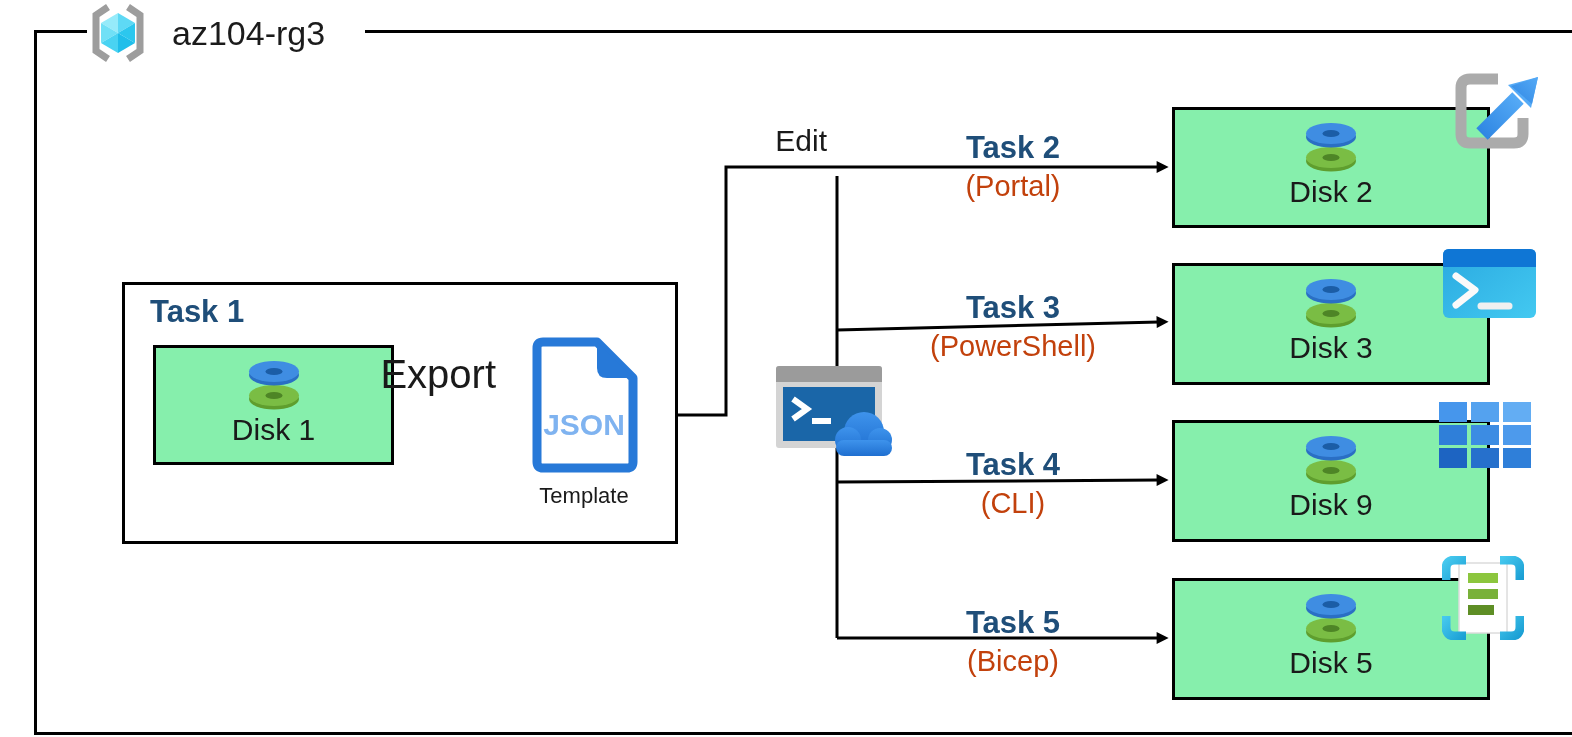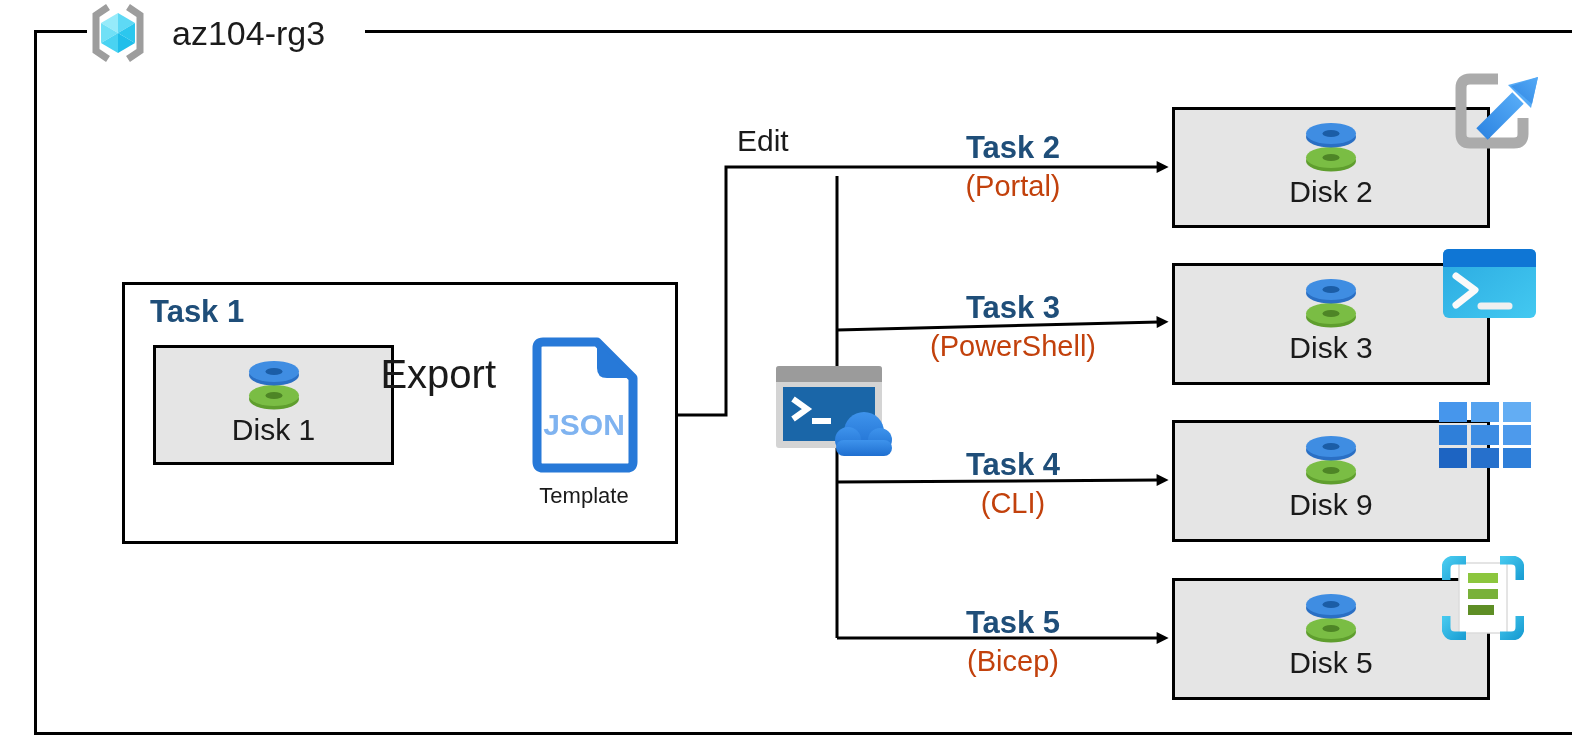--- a/index.html
+++ b/index.html
@@ -15,35 +15,35 @@
   .rg-title{position:absolute;left:140px;top:14px;font-size:34px;color:#1b1b1b;z-index:3;white-space:nowrap;}
 
   
   .connectors{position:absolute;left:0;top:0;z-index:1;}
 
   
   .task1-box{position:absolute;left:90px;top:282px;width:556px;height:262px;
     border:3px solid #000;box-sizing:border-box;background:#fff;z-index:2;}
   .task1-title{position:absolute;left:118px;top:294px;font-size:31px;font-weight:bold;color:#1F4E79;z-index:3;}
 
-  .disk-box{position:absolute;background:#e5e5e5;border:3px solid #000;box-sizing:border-box;
+  .disk-box{position:absolute;background:#86efac;border:3px solid #000;box-sizing:border-box;
     display:flex;flex-direction:column;align-items:center;justify-content:flex-start;
     padding-top:11px;z-index:3;}
   .disk-box .disk-label{font-size:30px;color:#1a1a1a;margin-top:2px;}
   .disk1{left:121px;top:345px;width:241px;height:120px;}
   .disk2{left:1140px;top:107px;width:318px;height:121px;z-index:2;}
   .disk3{left:1140px;top:263px;width:318px;height:122px;z-index:2;}
   .disk4{left:1140px;top:420px;width:318px;height:122px;z-index:2;}
   .disk5{left:1140px;top:578px;width:318px;height:122px;z-index:2;}
 
   .export-label{position:absolute;left:340px;top:352px;width:124px;text-align:right;font-size:40px;z-index:3;}
   .json-icon{position:absolute;left:495px;top:336px;width:112px;height:138px;z-index:3;}
   .template-caption{position:absolute;left:486px;top:483px;width:132px;text-align:center;font-size:22px;z-index:3;}
 
-  .edit-label{position:absolute;left:705px;top:124px;width:90px;text-align:left;font-size:30px;z-index:3;}
+  .edit-label{position:absolute;left:705px;top:124px;width:90px;text-align:right;font-size:30px;z-index:3;}
 
   .task-title{position:absolute;left:831px;width:300px;text-align:center;
     font-size:31px;font-weight:bold;color:#1F4E79;z-index:3;}
   .task-method{position:absolute;left:831px;width:300px;text-align:center;
     font-size:29px;color:#c2410c;z-index:3;}
   .tt2{top:130px}.tm2{top:170px}
   .tt3{top:290px}.tm3{top:330px}
   .tt4{top:447px}.tm4{top:487px}
   .tt5{top:605px}.tm5{top:645px}
 

